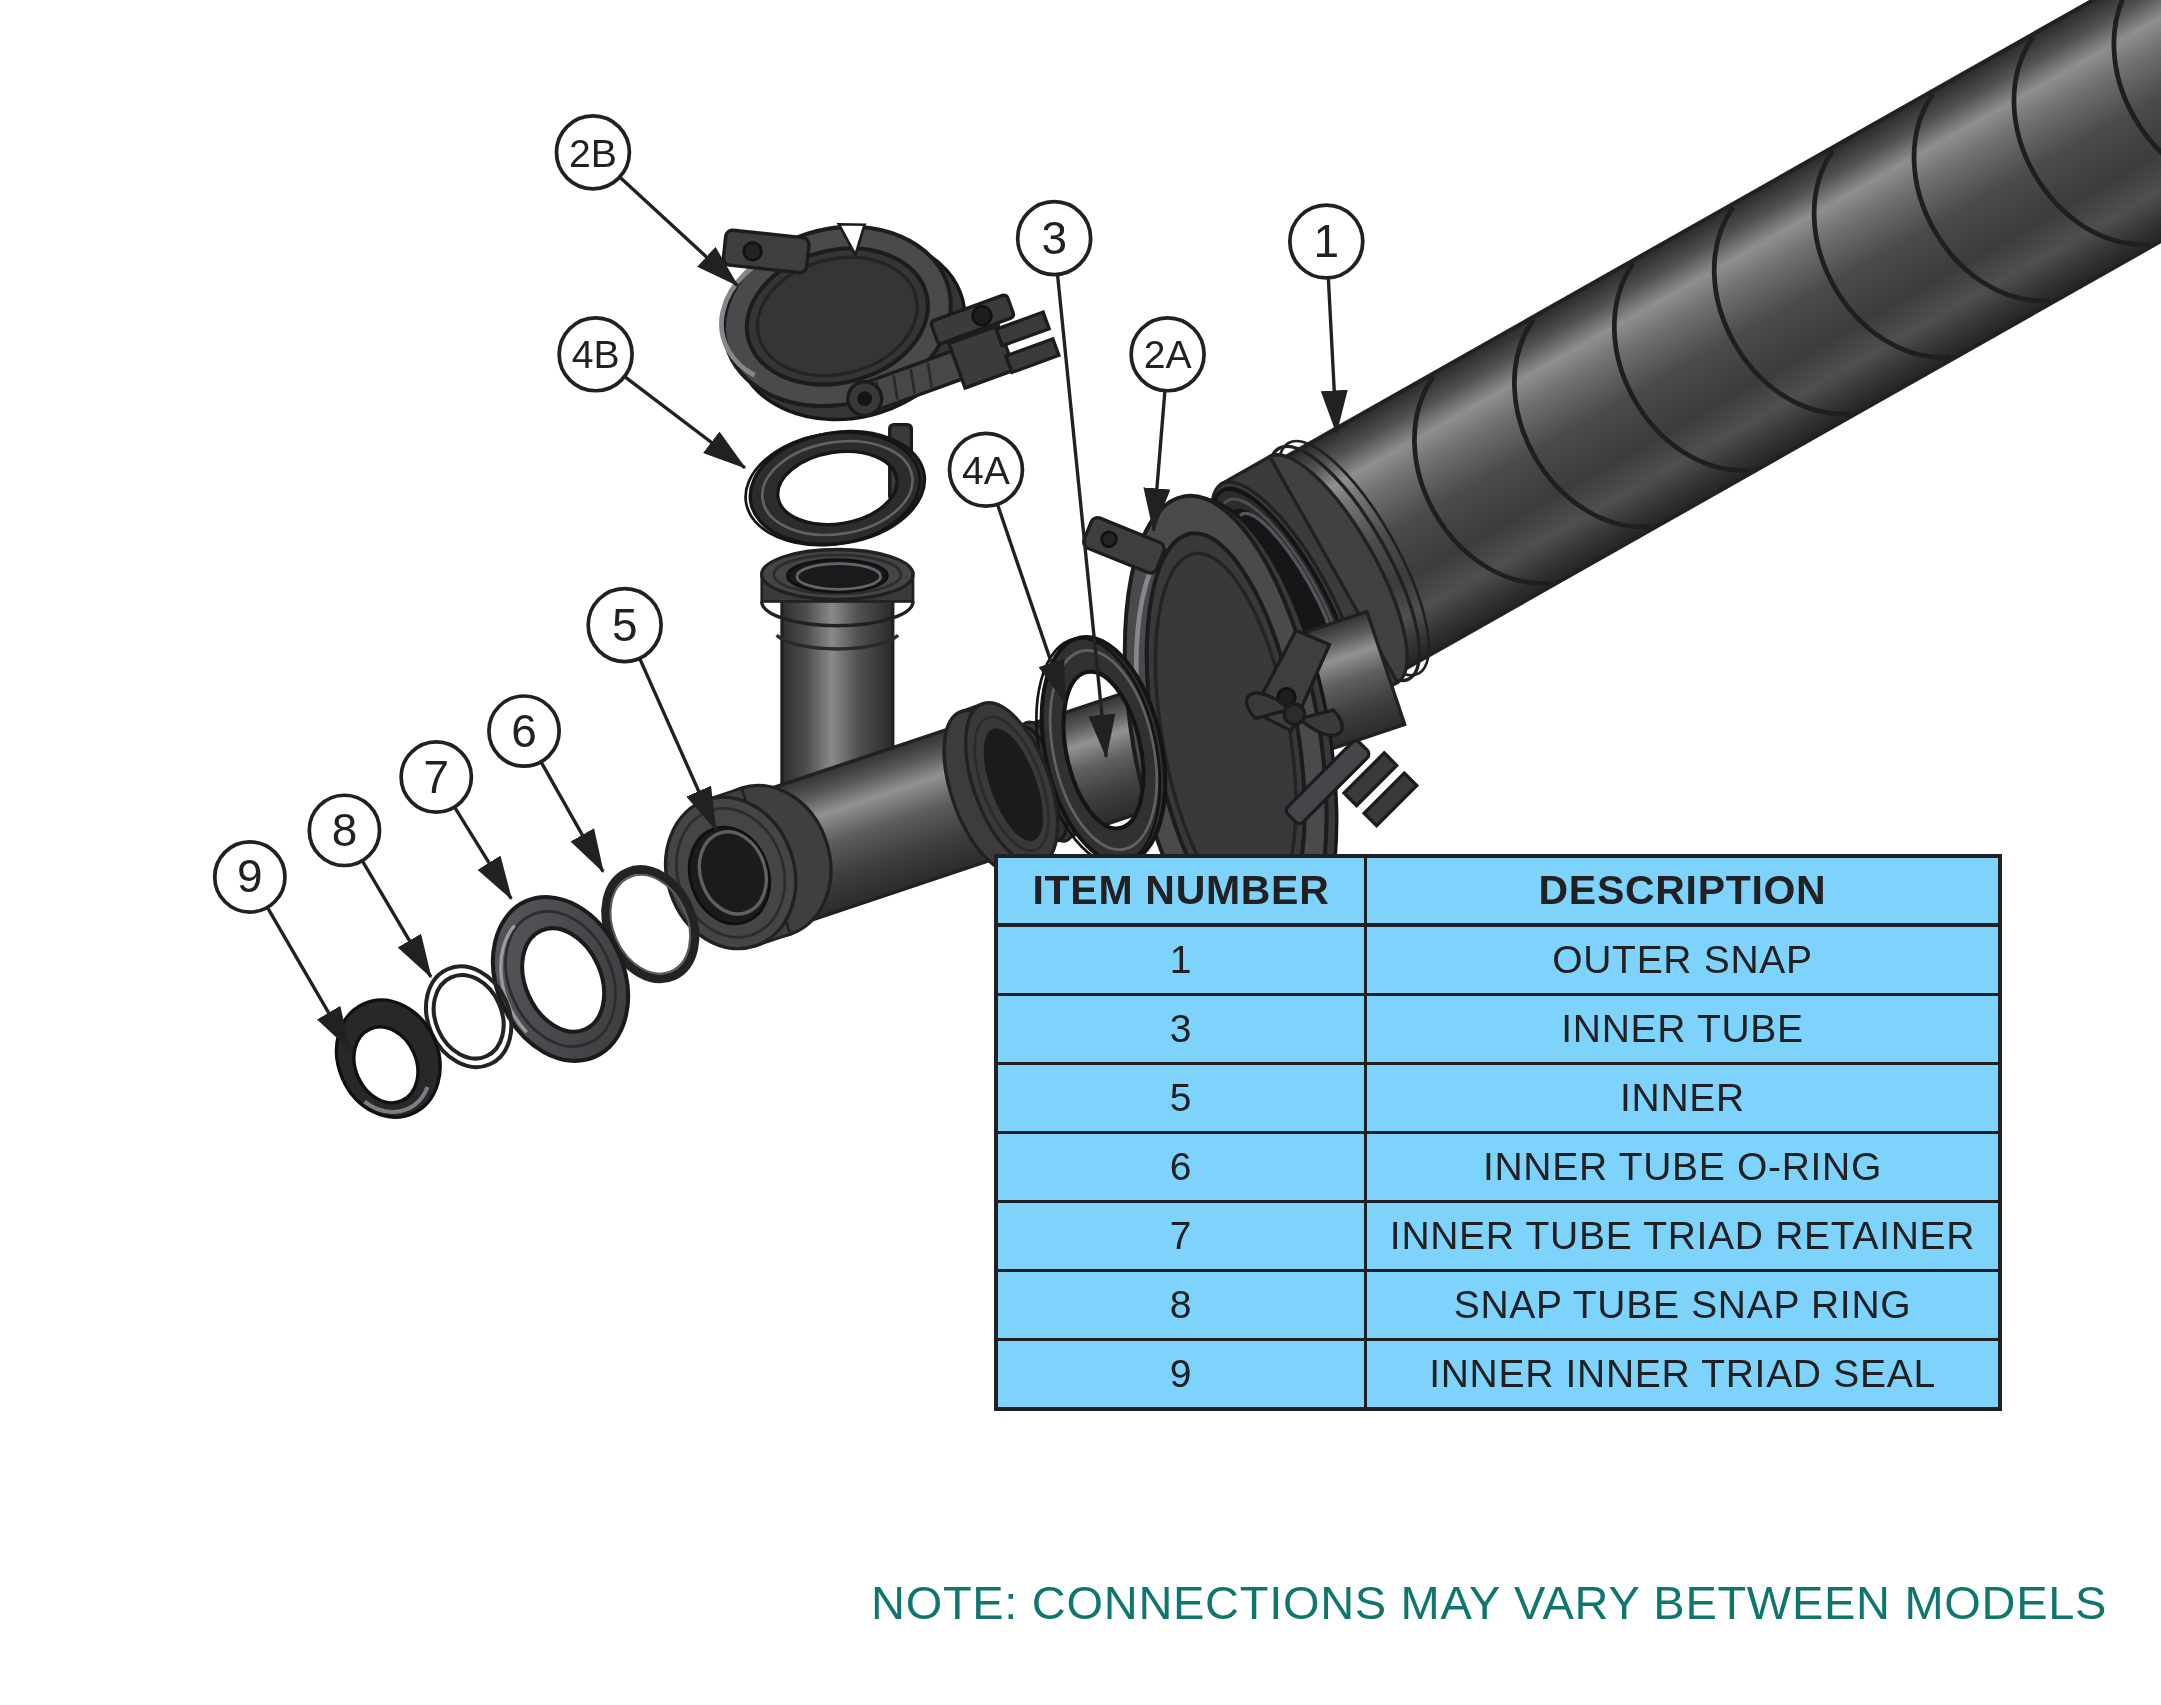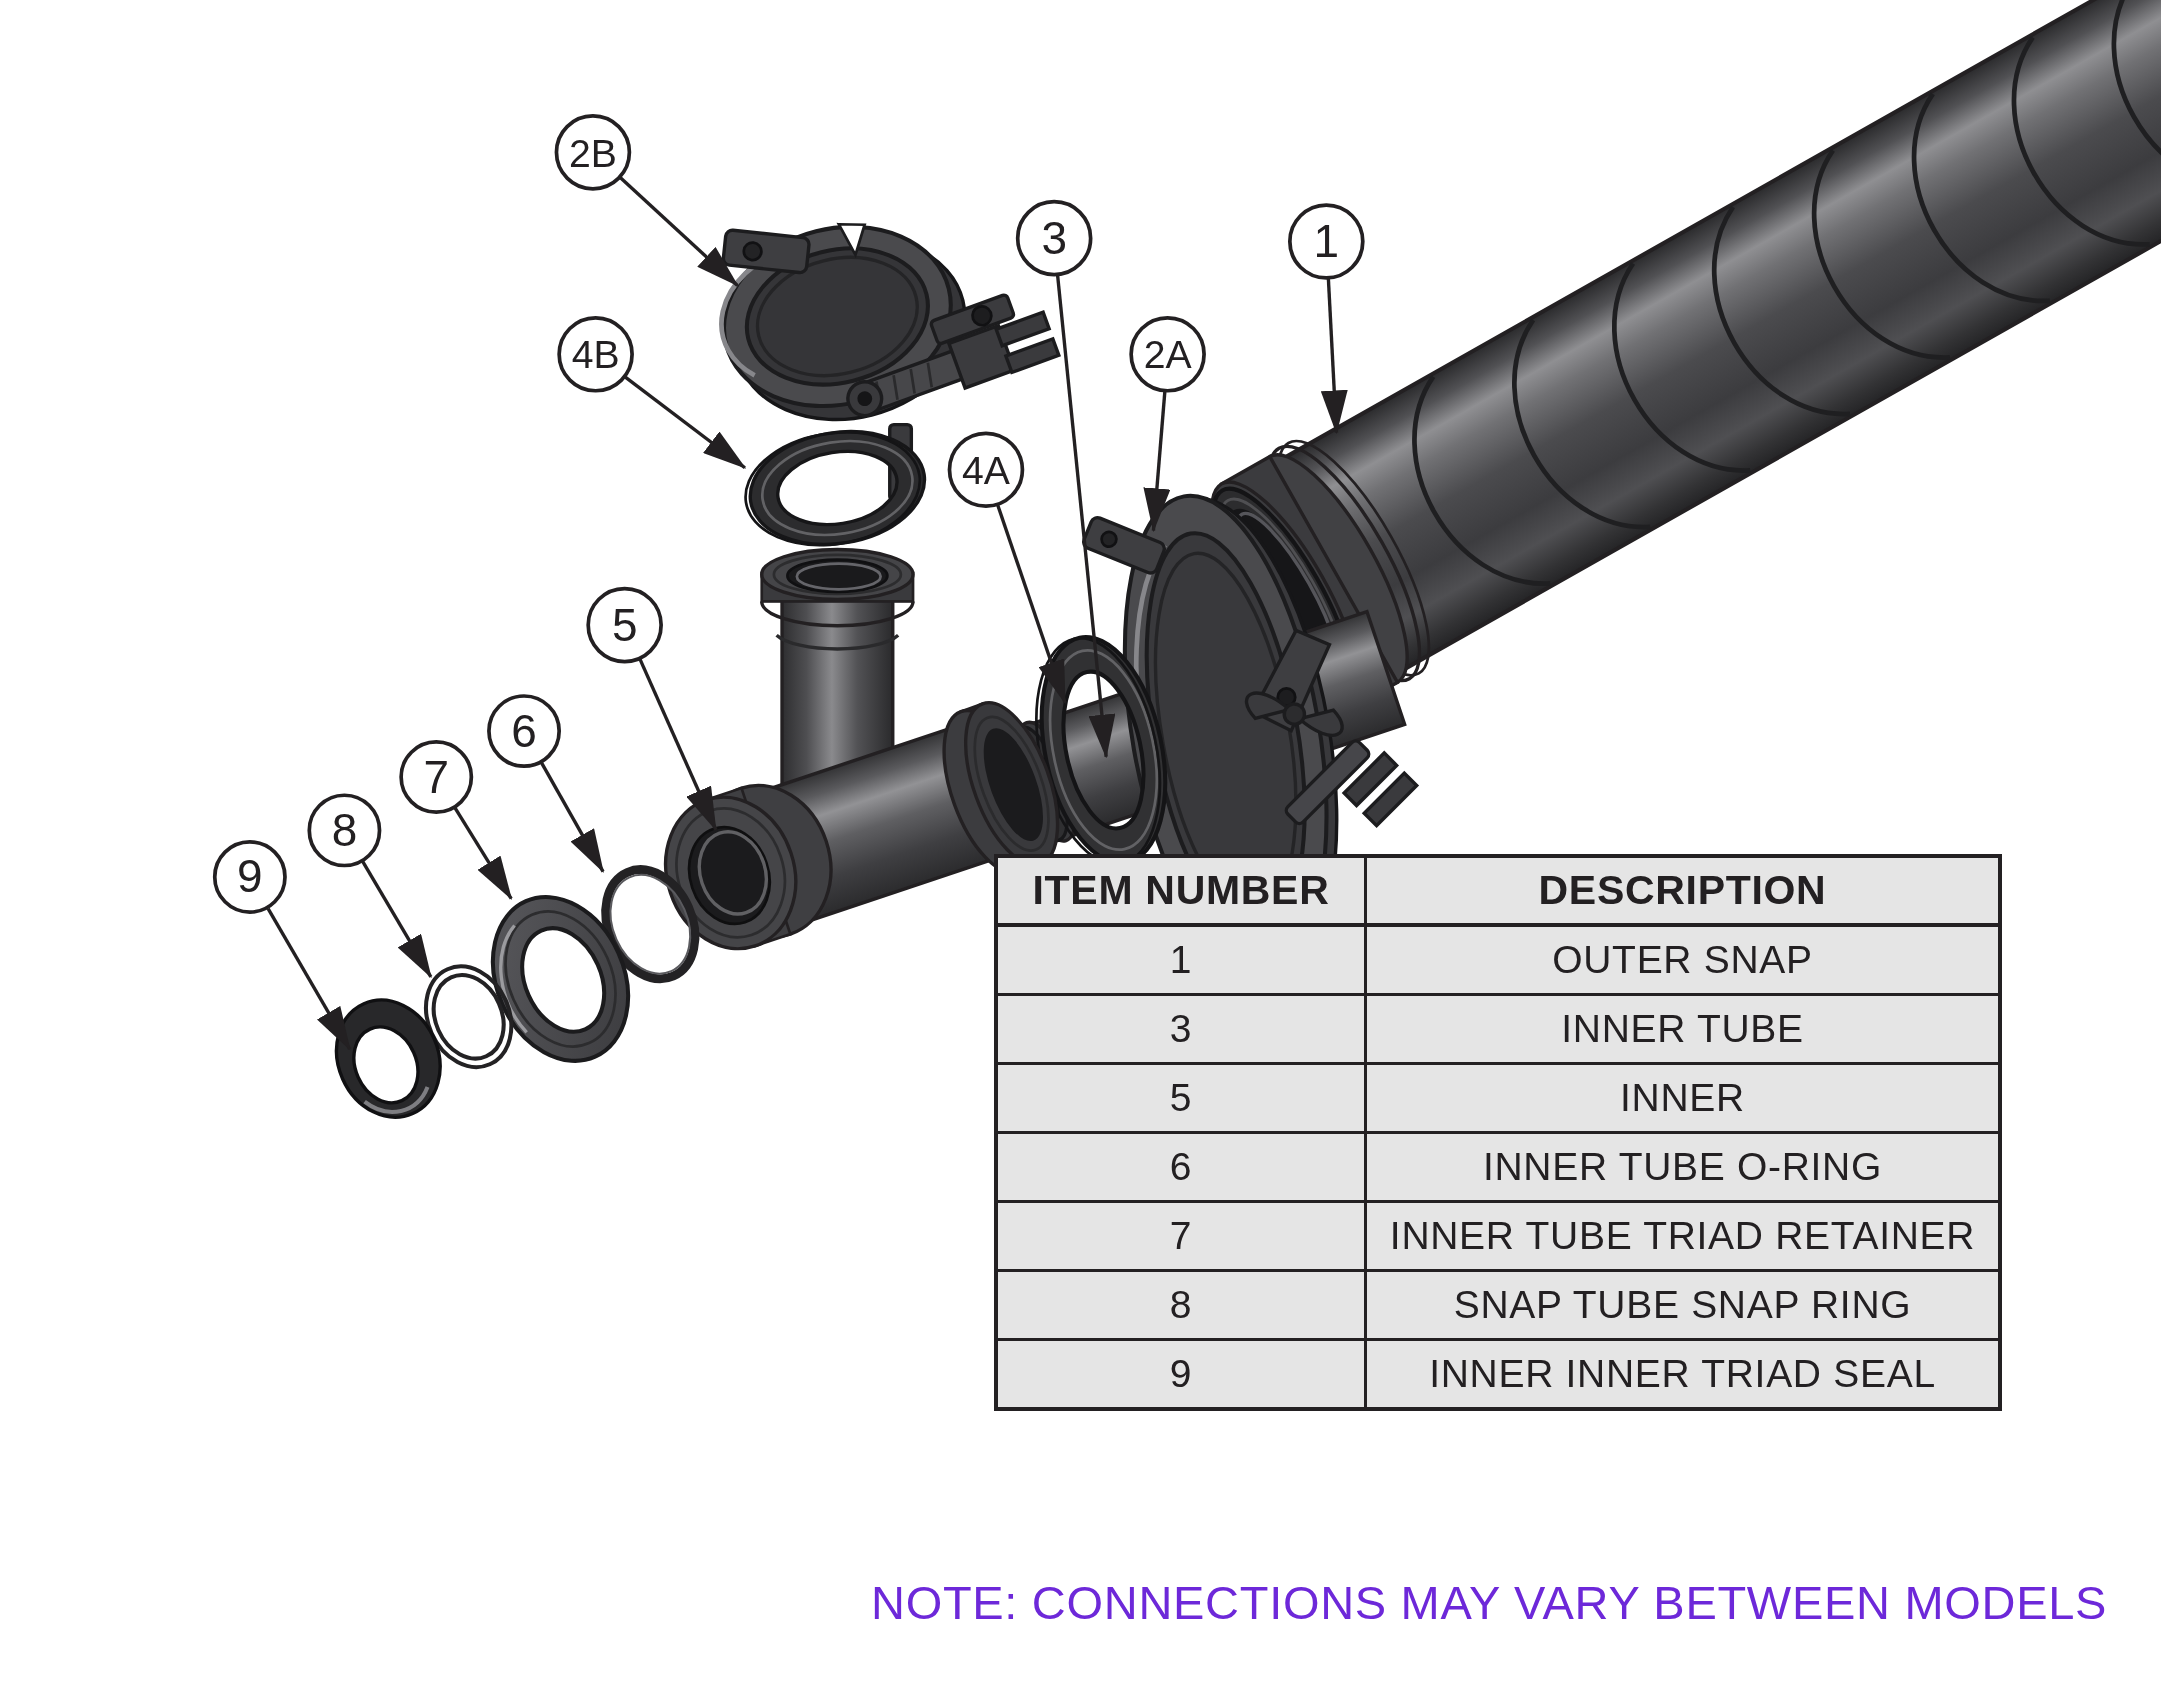--- a/index.html
+++ b/index.html
@@ -2,30 +2,30 @@
 <html style="font-size:10.8px"><head>
 <meta charset="utf-8">
 <style>
   html,body{margin:0;padding:0;background:#ffffff;}
   .canvas{position:relative;width:2161px;height:1706px;background:#ffffff;overflow:hidden;
           font-family:"Liberation Sans",sans-serif;color:#232022;}
   .canvas svg.drawing{position:absolute;left:0;top:0;width:2161px;height:1706px;}
 
   
   .parts-table{position:absolute;left:994px;top:854px;width:1008px;border-collapse:collapse;
-               table-layout:fixed;background:#e5e5e5;}
+               table-layout:fixed;background:#7dd3fc;}
   .parts-table th,.parts-table td{border:3.4px solid #232022;text-align:center;vertical-align:middle;
                padding:0;letter-spacing:0.7px;white-space:nowrap;overflow:hidden;}
   .parts-table th{height:65px;font-size:41px;font-weight:bold;border-bottom-width:4.7px;}
   .parts-table td{height:66px;font-size:39px;font-weight:normal;}
   .parts-table{border:4.7px solid #232022;}
 
   
   .note{position:absolute;left:871px;top:1575px;width:1229px;text-align:center;
-        font-size:47px;letter-spacing:0.7px;white-space:nowrap;color:#6d28d9;}
+        font-size:47px;letter-spacing:0.7px;white-space:nowrap;color:#0f766e;}
   text.balloon-label{fill:#232022;text-anchor:middle;}
 </style>
 </head>
 <body>
 
 <div class="canvas">
 
 <svg class="drawing" viewBox="0 0 3200 2525" xmlns="http://www.w3.org/2000/svg">
   <defs>
     <linearGradient id="tubeGrad" x1="0" y1="0" x2="0" y2="1">

